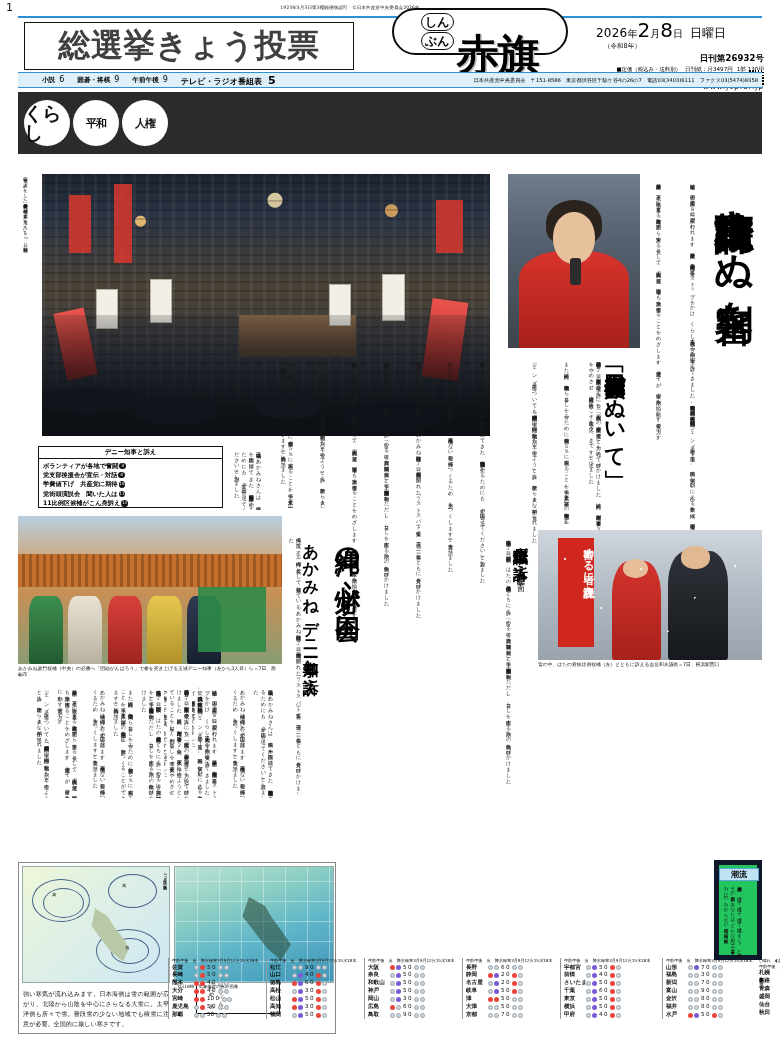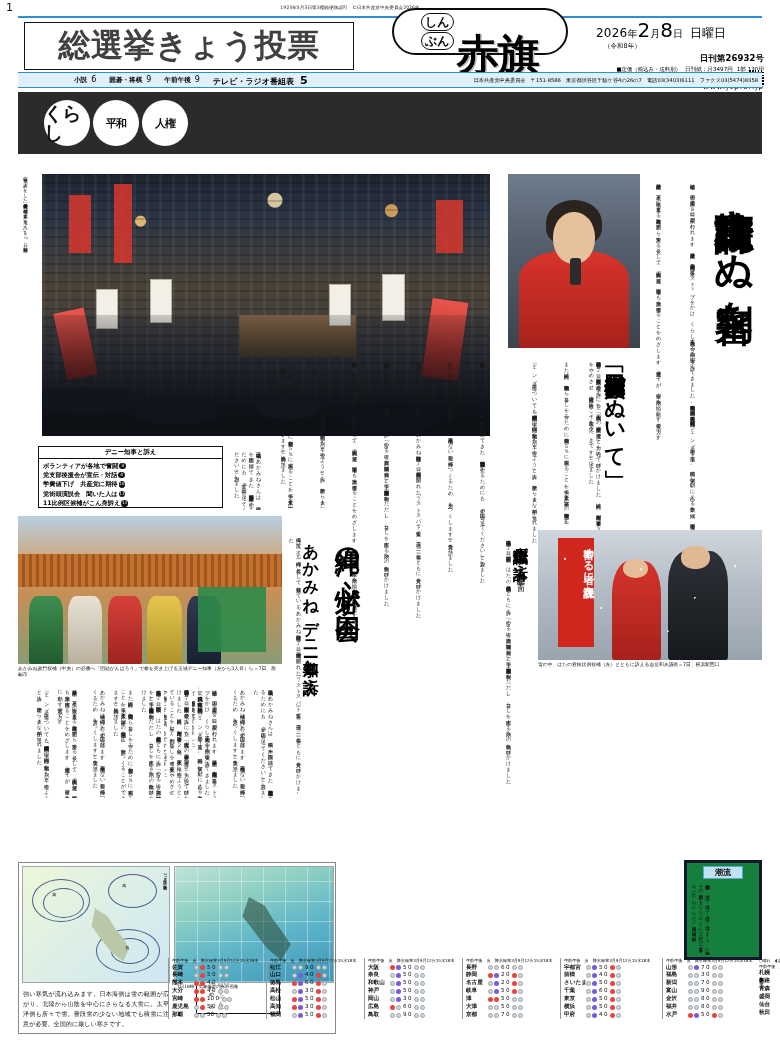--- a/index.html
+++ b/index.html
@@ -104,36 +104,36 @@
       repeating-linear-gradient(0deg,#000 0 1.5px,#fff 1.5px 3px);
     background-blend-mode: multiply;
   }
 
   
   .index-bar {
     position: absolute; left: 18px; top: 72px; width: 744px; height: 16px;
     background: #dff0fb; border-top: 1px solid #2e8fd4; border-bottom: 1px solid #2e8fd4;
     display: flex; align-items: center;
   }
-  .idx-items { display: flex; align-items: center; gap: 13px; margin-left: 56px; }
+  .idx-items { display: flex; align-items: center; gap: 13px; margin-left: 24px; }
   .idx-item { font-size: 6.6px; color: #000; white-space: nowrap; }
   .idx-item b { font-weight: 700; }
   .idx-item .n { margin-left: 4px; font-size: 8px; }
   .idx-tv { font-size: 8px; font-weight: 700; }
   .idx-tv .n { font-size: 11px; margin-left: 6px; }
   .pubinfo {
     margin-left: auto; margin-right: 4px; font-size: 5.2px; color: #000;
     white-space: nowrap;
   }
 
   
   .banner {
     position: absolute; left: 18px; top: 92px; width: 744px; height: 62px;
     background: #2b2b2b;
-    display: flex; align-items: center; padding-left: 26px;
+    display: flex; align-items: center; padding-left: 6px;
   }
   .ban-circ {
     width: 46px; height: 46px; border-radius: 50%; background: #fff;
     display: flex; align-items: center; justify-content: center;
     margin-right: 3px; flex: none;
   }
   .ban-circ span {
     font-family: "DejaVu Serif", "Liberation Serif", serif;
     font-weight: 700; font-size: 19px; color: #111; line-height: 1;
     letter-spacing: -0.06em;
@@ -410,22 +410,22 @@
     width: 5px; height: 5px; border-radius: 50%; flex: none;
     display: inline-block;
   }
   .ic-sun { background: #e8453c; }
   .ic-cloud { background: #cfd6dc; border: .5px solid #9aa4ad; }
   .ic-snow { background: #7b5bd6; }
   .wx-temps { font-size: 5.6px; letter-spacing: -.02em; margin-left: 1px; }
   .wx-wk { display: flex; gap: .8px; margin-left: 1.5px; }
 
   .choryu {
-    position: absolute; right: 0px; top: -2px; width: 78px; height: 100px;
-    border: 3px solid #0f172a; background: #15803d;
+    position: absolute; right: 0px; top: -2px; width: 48px; height: 100px;
+    border: 5px solid #0f172a; background: #22c55e;
   }
   .choryu-t {
     margin: 3px auto 2px; width: 40px; text-align: center;
     background: #bfe2f5; border: .7px solid #5aa7d4;
     font-size: 8px; font-weight: 700; color: #111;
     font-family: "DejaVu Serif","Liberation Serif",serif;
   }
   .choryu-body {
     writing-mode: vertical-rl; font-size: 4.6px; line-height: 1.45;
     height: 74px; margin: 0 3px; color: #111; overflow: hidden;

